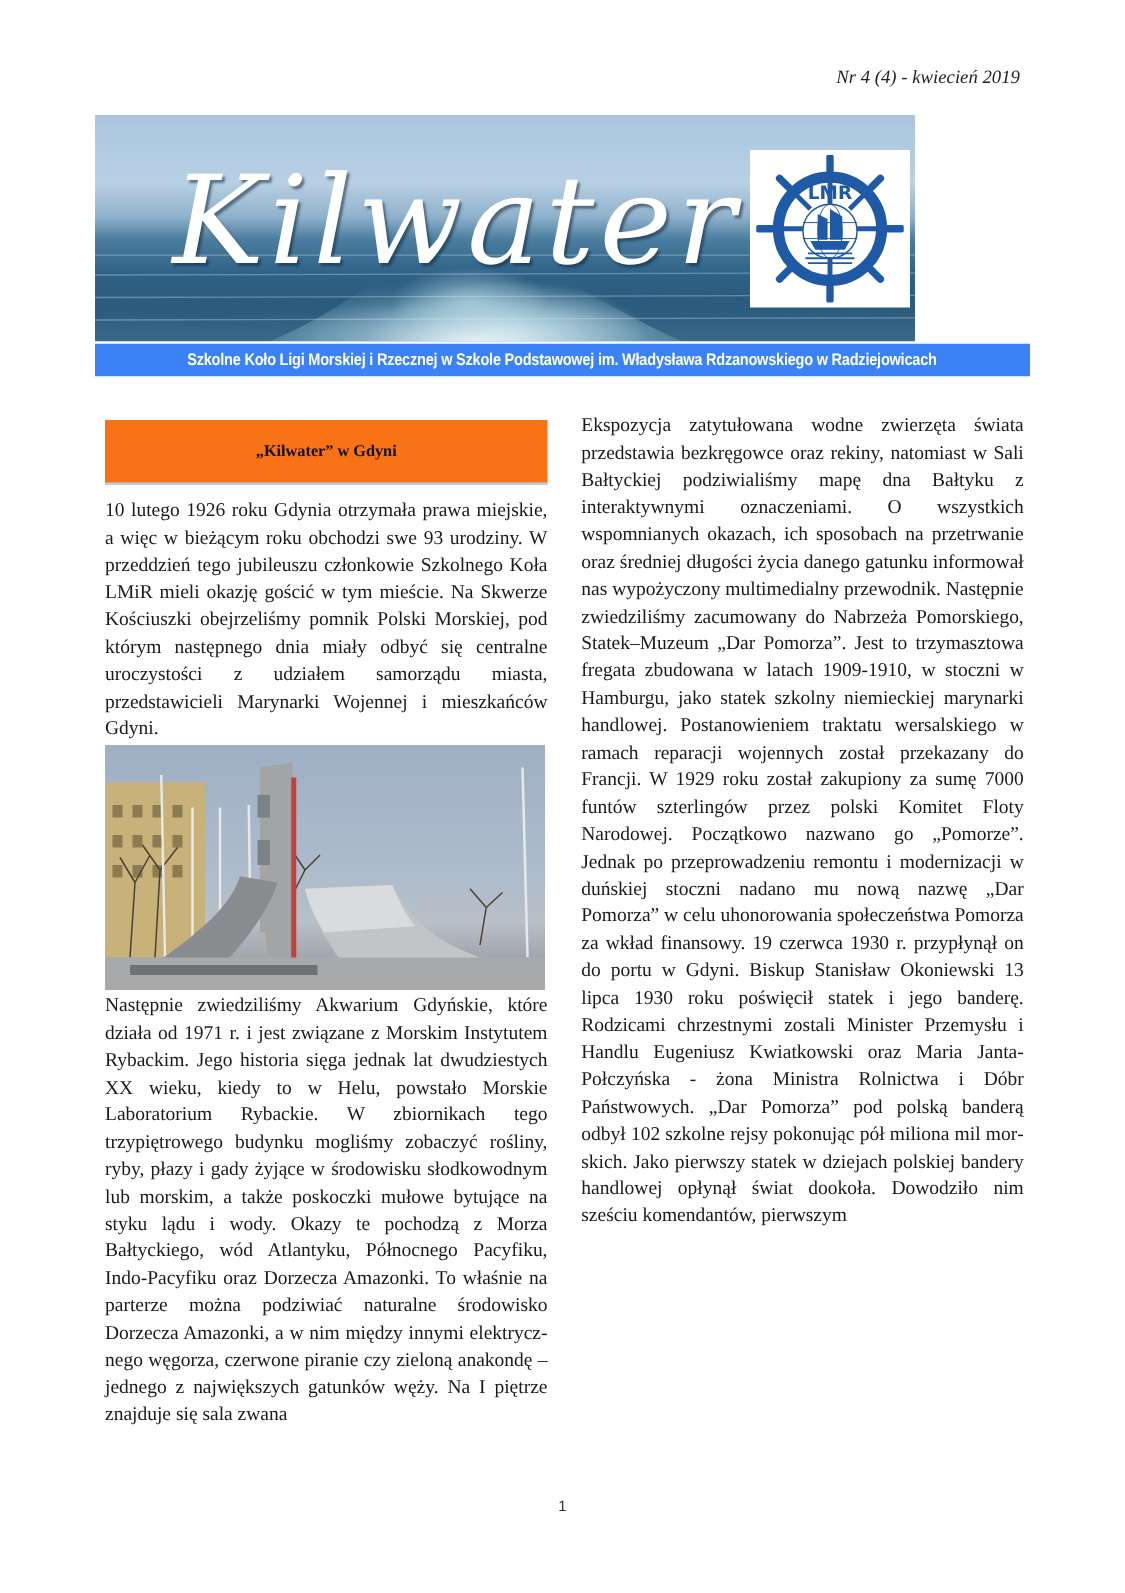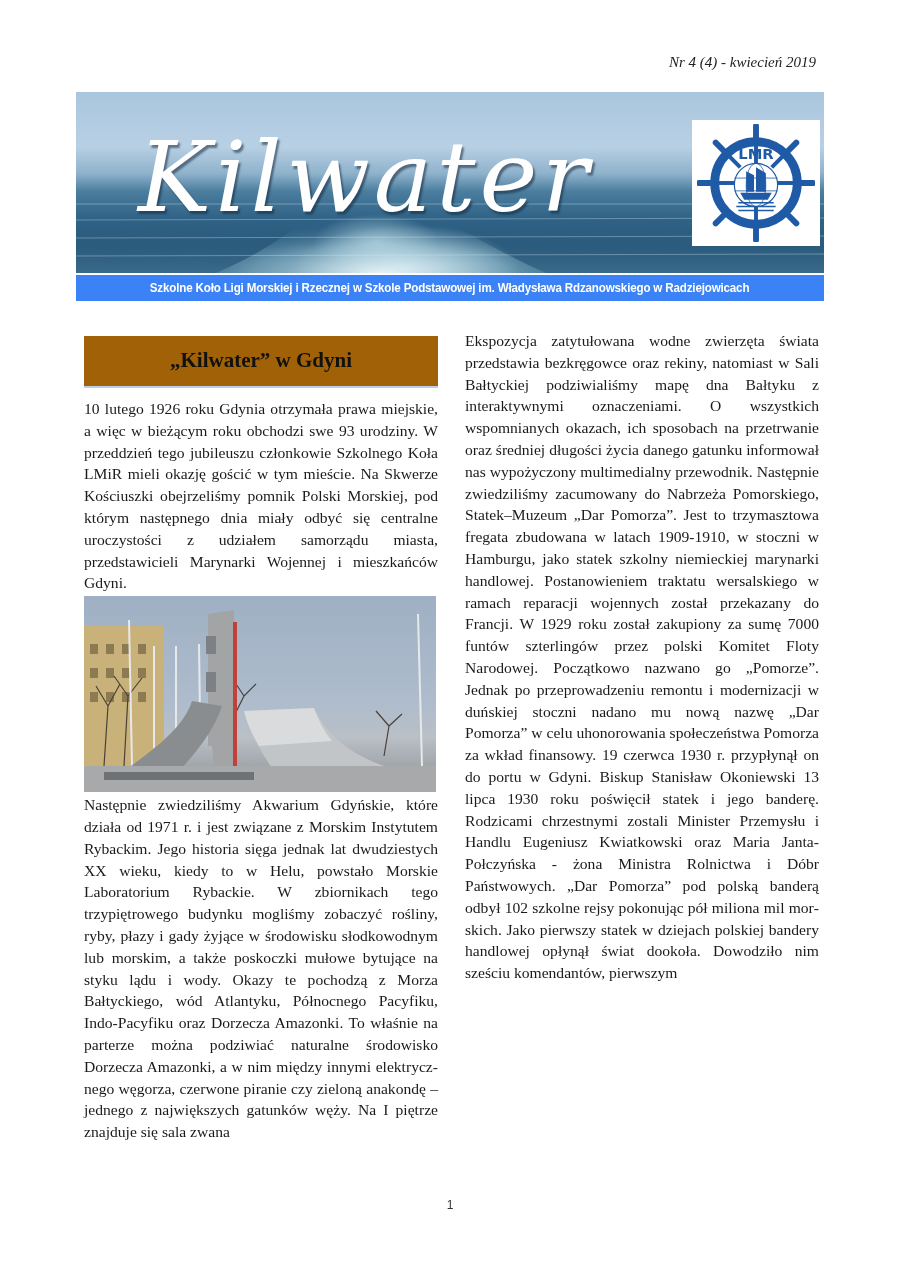--- a/index.html
+++ b/index.html
@@ -5,21 +5,21 @@
     * { box-sizing: border-box; margin: 0; padding: 0; }
     html, body { width: 900px; height: 1274px; background: #ffffff; overflow: hidden; }
     body { position: relative; font-family: "Liberation Serif", "DejaVu Serif", serif; color: #1a1a1a; }
 
     .issue-line {
       position: absolute; top: 54px; right: 84px;
       font-family: "Liberation Serif", serif; font-style: italic; font-size: 15px; color: #222; margin-left: 35px;
     }
 
     .banner {
-      position: absolute; left: 76px; top: 92px; width: 748px; height: 181px;
+      position: absolute; left: 76px; top: 92px; width: 656px; height: 181px;
       overflow: hidden;
       background:
         radial-gradient(ellipse 160px 60px at 330px 175px, rgba(230,245,250,0.85), rgba(230,245,250,0) 70%),
         radial-gradient(ellipse 90px 40px at 300px 150px, rgba(200,230,240,0.7), rgba(200,230,240,0) 70%),
         linear-gradient(to bottom, #aac6de 0%, #b8d0e4 30%, #8fb2cc 45%, #4a7d9e 55%, #2f6286 70%, #2a5a7c 85%, #3a6a8a 100%);
     }
     .banner-title {
       position: absolute; left: 62px; top: 28px;
       font-family: "DejaVu Serif", "Liberation Serif", serif; font-style: italic;
       font-size: 98px; letter-spacing: 4px; color: #ffffff;
@@ -40,23 +40,23 @@
     .subtitle-bar span { display: inline-block; transform: scaleX(0.86); transform-origin: center; }
 
     .col {
       position: absolute; top: 336px; width: 354px;
       font-size: 15.6px; line-height: 21.8px; text-align: justify;
     }
     .col-left { left: 84px; }
     .col-right { left: 465px; top: 330px; }
 
     .article-heading {
-      background: #a16207; height: 52px; margin-bottom: 10px;
+      background: #f97316; height: 52px; margin-bottom: 10px;
       display: flex; align-items: center; justify-content: center;
-      font-weight: bold; font-size: 21px; color: #111;
+      font-weight: bold; font-size: 13px; color: #111;
       border-bottom: 2px solid #b9cfe8;
     }
     .col p { margin: 0; hyphens: manual; }
 
     .photo {
       width: 352px; height: 196px; margin: 2px 0 2px 0; position: relative; overflow: hidden;
       background: linear-gradient(to bottom, #9fb0c4 0%, #aebccc 55%, #b9c0c6 72%, #8b8f92 100%);
     }
 
     .page-number {

